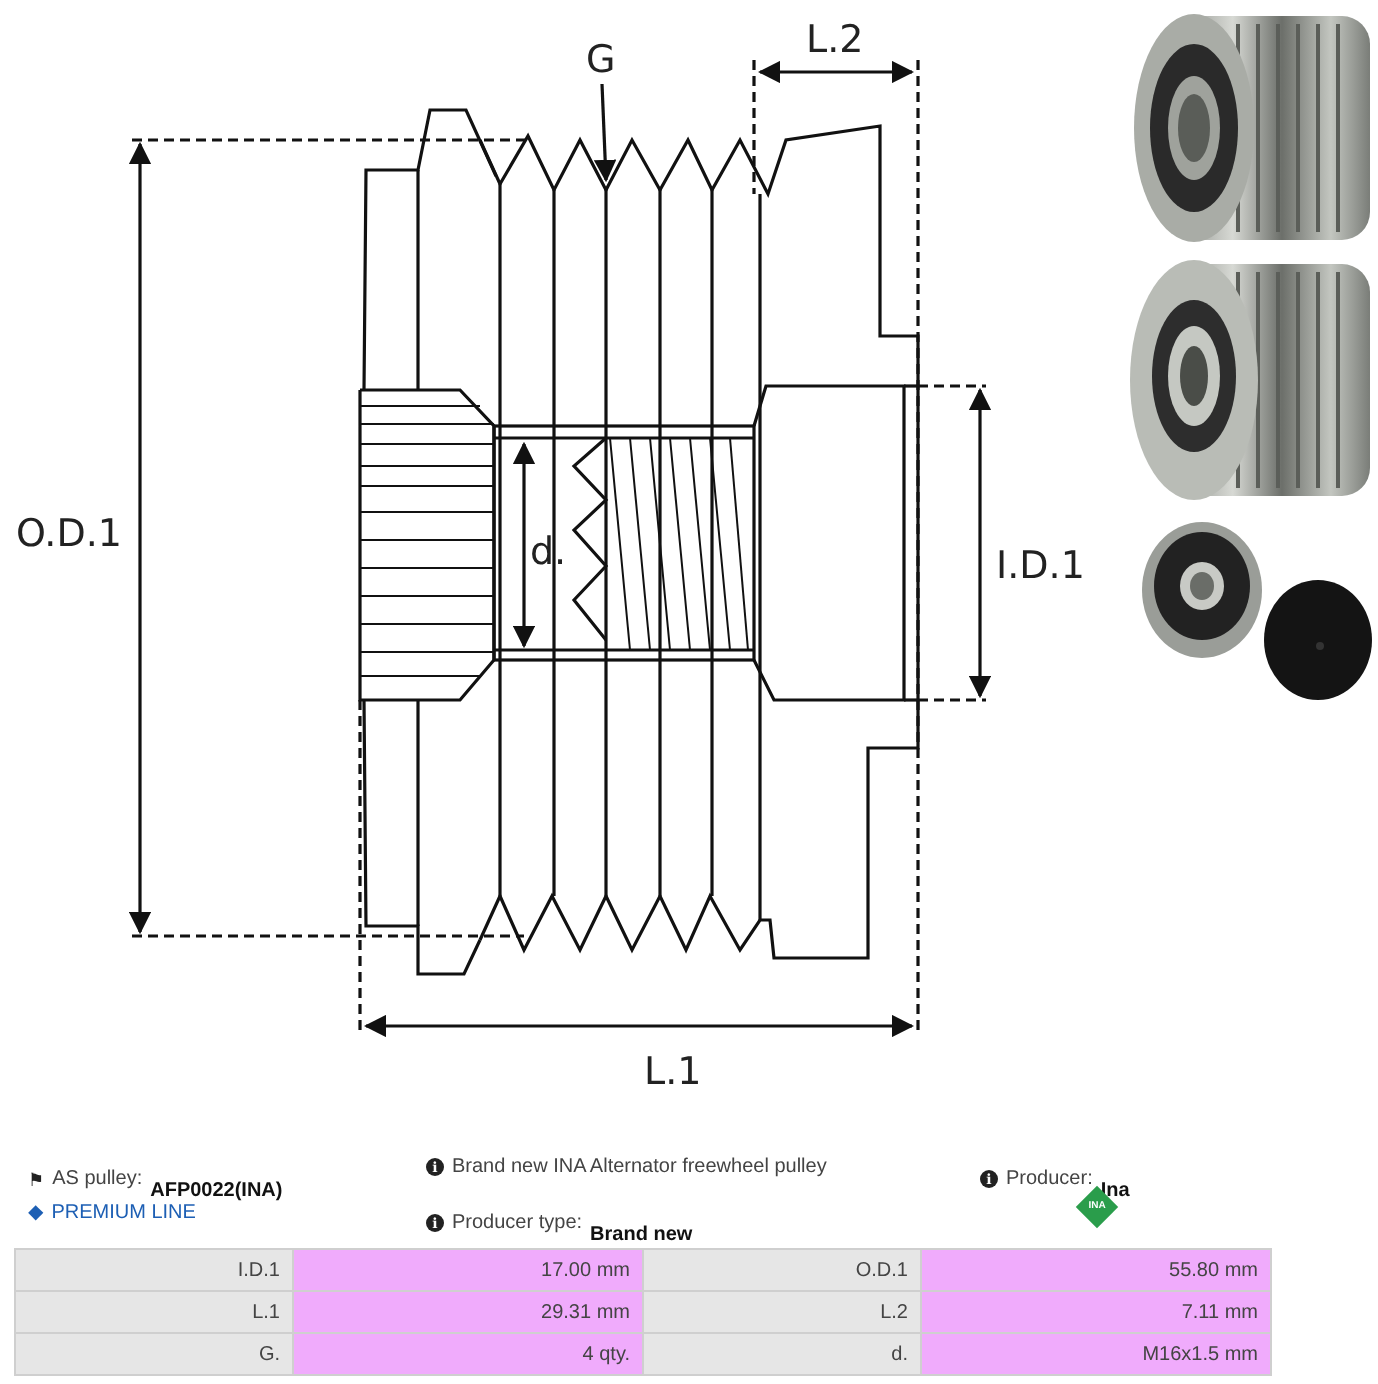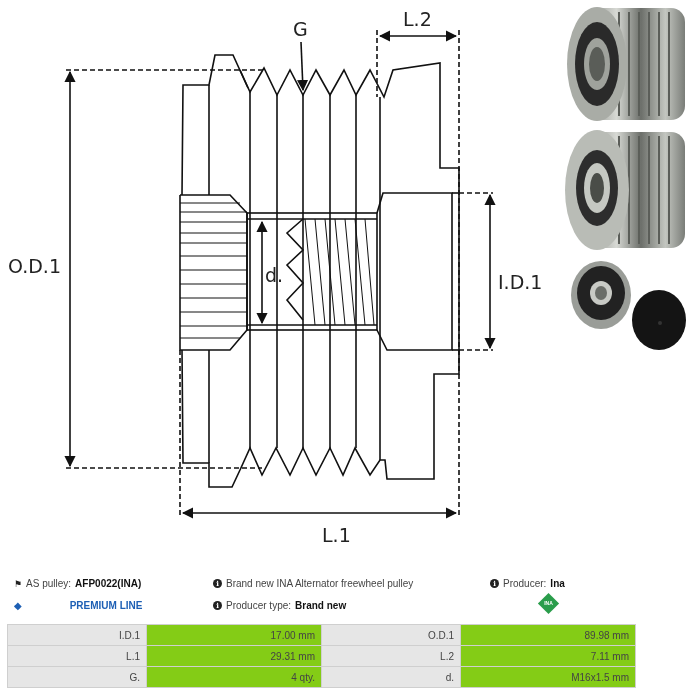--- a/index.html
+++ b/index.html
@@ -2,27 +2,27 @@
 <html><head>
 <meta charset="utf-8">
 <style>
   html,body{margin:0;padding:0;background:#ffffff;}
   body{width:689px;height:692px;position:relative;overflow:hidden;font-family:"Liberation Sans",sans-serif;color:#333;}
   #drawing{position:absolute;left:0;top:0;width:560px;height:560px;}
   .dimlabel{font-family:"DejaVu Sans",sans-serif;font-size:19px;fill:#222;}
   .photos{position:absolute;left:557px;top:0;width:132px;height:365px;}
   .info{position:absolute;left:0;top:572px;width:689px;height:45px;font-size:10px;color:#444;}
   .info .row{position:absolute;white-space:nowrap;display:flex;align-items:center;gap:4px;}
-  .info b{color:#111;}
+  .info b{color:#111;margin-top:12px;}
   .ico{display:inline-block;width:9px;height:9px;border-radius:50%;background:#222;color:#fff;font-size:7px;line-height:9px;text-align:center;font-weight:bold;font-family:"DejaVu Serif",serif;}
-  .premium{color:#1d5fb4;font-weight:bold;margin-left:44px;}
+  .premium{color:#1d5fb4;font-weight:normal;}
   table.spec{position:absolute;left:7px;top:624px;border-collapse:collapse;font-size:10px;color:#444;}
   table.spec td{border:1px solid #cfcfcf;height:20px;padding:0 6px;text-align:right;}
   table.spec td.lbl{background:#e6e6e6;}
-  table.spec td.val{background:#84cc16;padding-left:42px;}
+  table.spec td.val{background:#f0abfc;padding-left:42px;}
 </style>
 </head>
 <body>
 
 <svg id="drawing" viewBox="0 0 560 560" xmlns="http://www.w3.org/2000/svg">
   <defs>
     <marker id="arr" viewBox="0 0 10 10" refX="9" refY="5" markerWidth="7" markerHeight="7" orient="auto-start-reverse">
       <path d="M0,0 L10,5 L0,10 z" fill="#111"></path>
     </marker>
   </defs>
@@ -184,21 +184,21 @@
     <span style="display:block;transform:rotate(-45deg);color:#fff;font-size:5px;font-weight:bold;text-align:center;line-height:15px;">INA</span>
   </div>
 </div>
 
 <table class="spec">
   <tbody>
     <tr>
       <td class="lbl" style="width:126px;">I.D.1</td>
       <td class="val" style="width:126px;">17.00 mm</td>
       <td class="lbl" style="width:126px;">O.D.1</td>
-      <td class="val" style="width:126px;">89.98 mm</td>
+      <td class="val" style="width:126px;">55.80 mm</td>
     </tr>
     <tr>
       <td class="lbl">L.1</td>
       <td class="val">29.31 mm</td>
       <td class="lbl">L.2</td>
       <td class="val">7.11 mm</td>
     </tr>
     <tr>
       <td class="lbl">G.</td>
       <td class="val">4 qty.</td>

